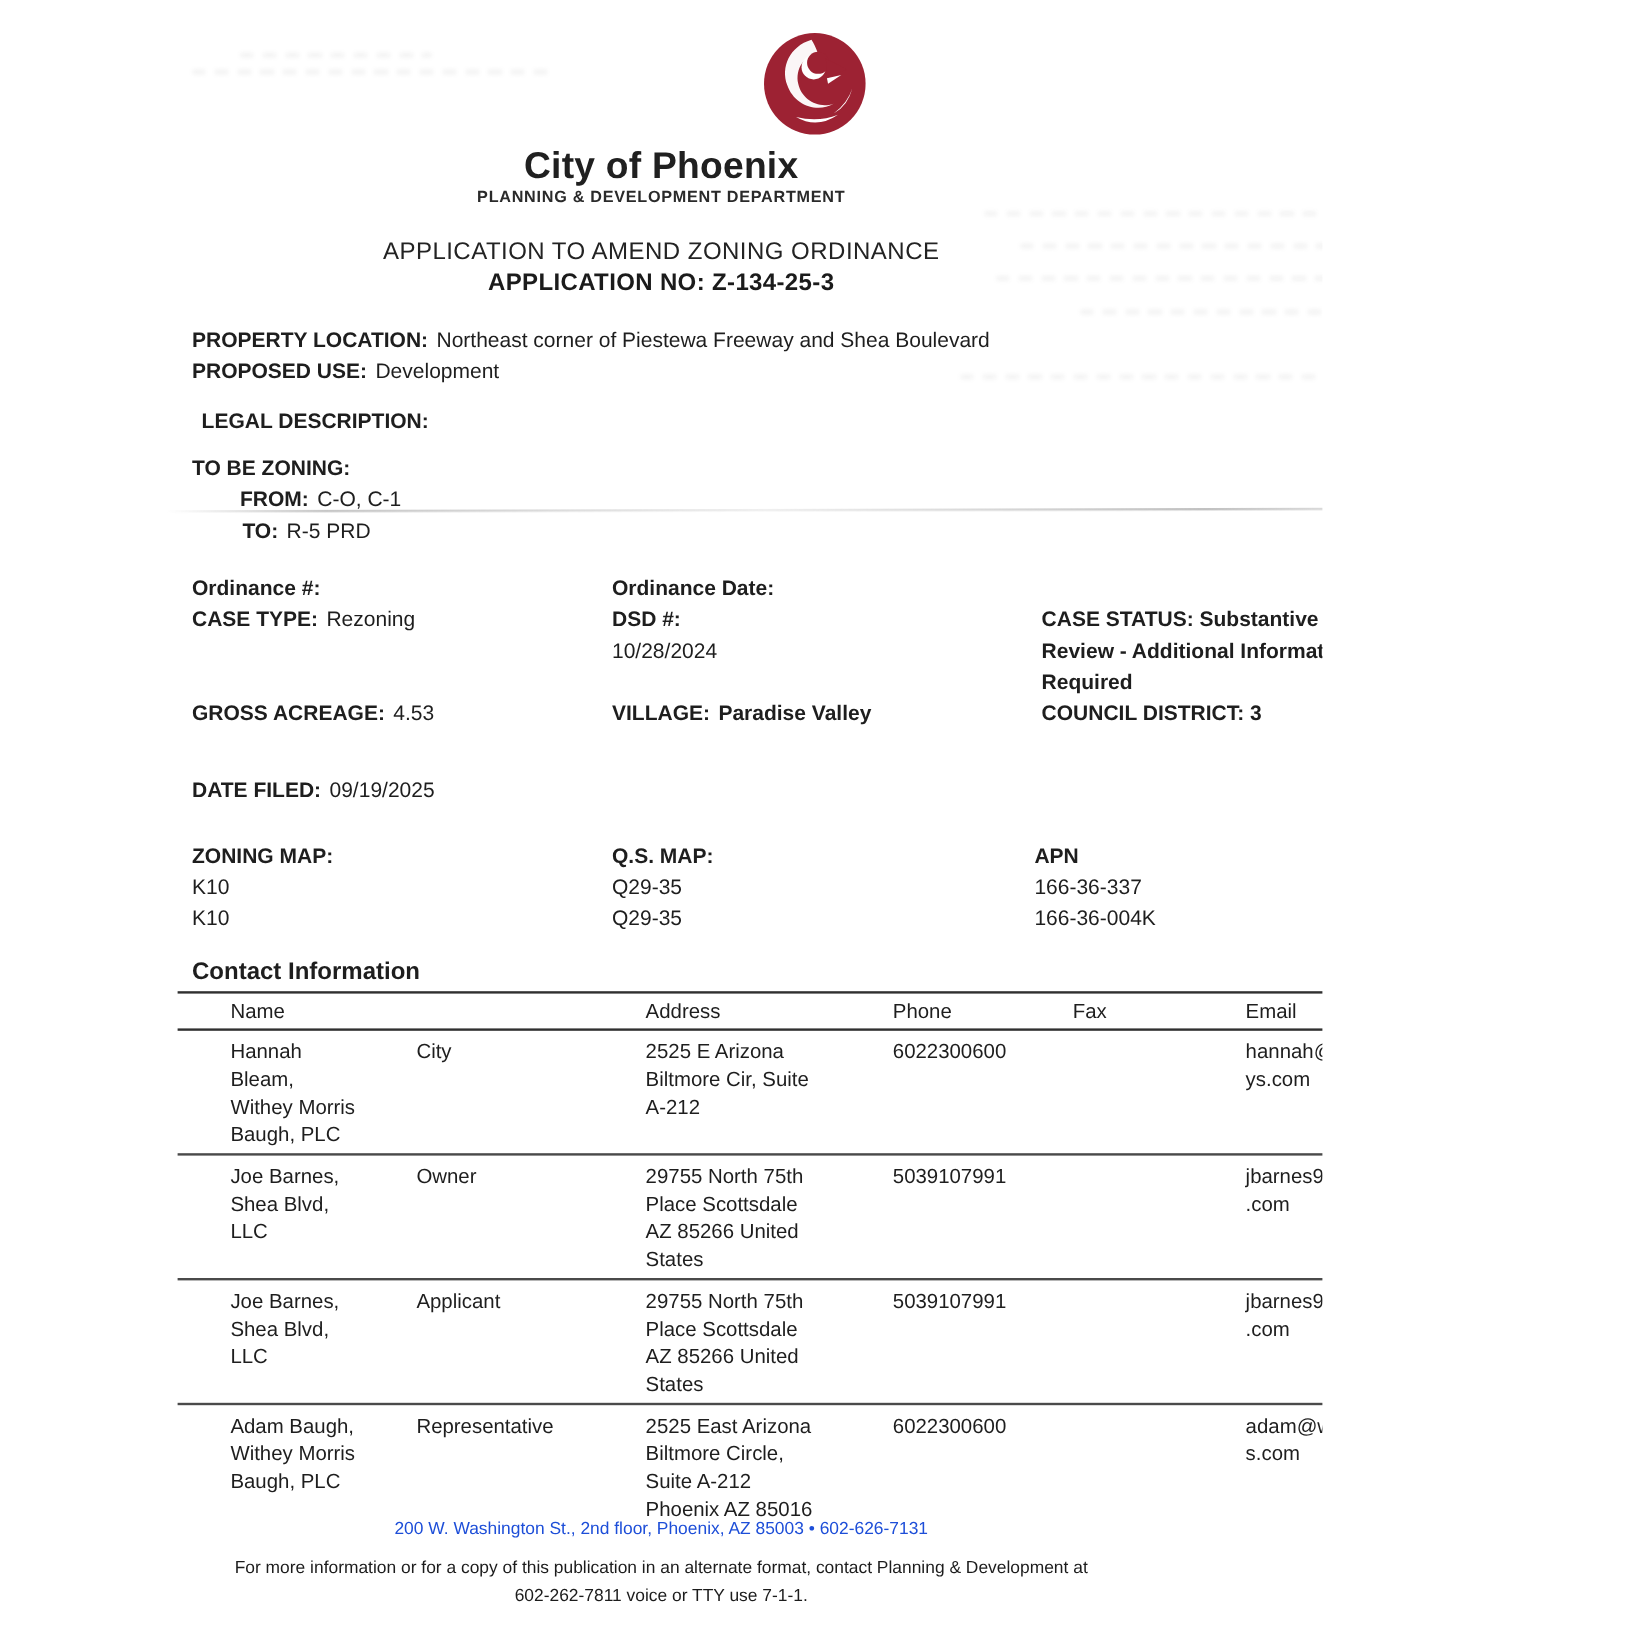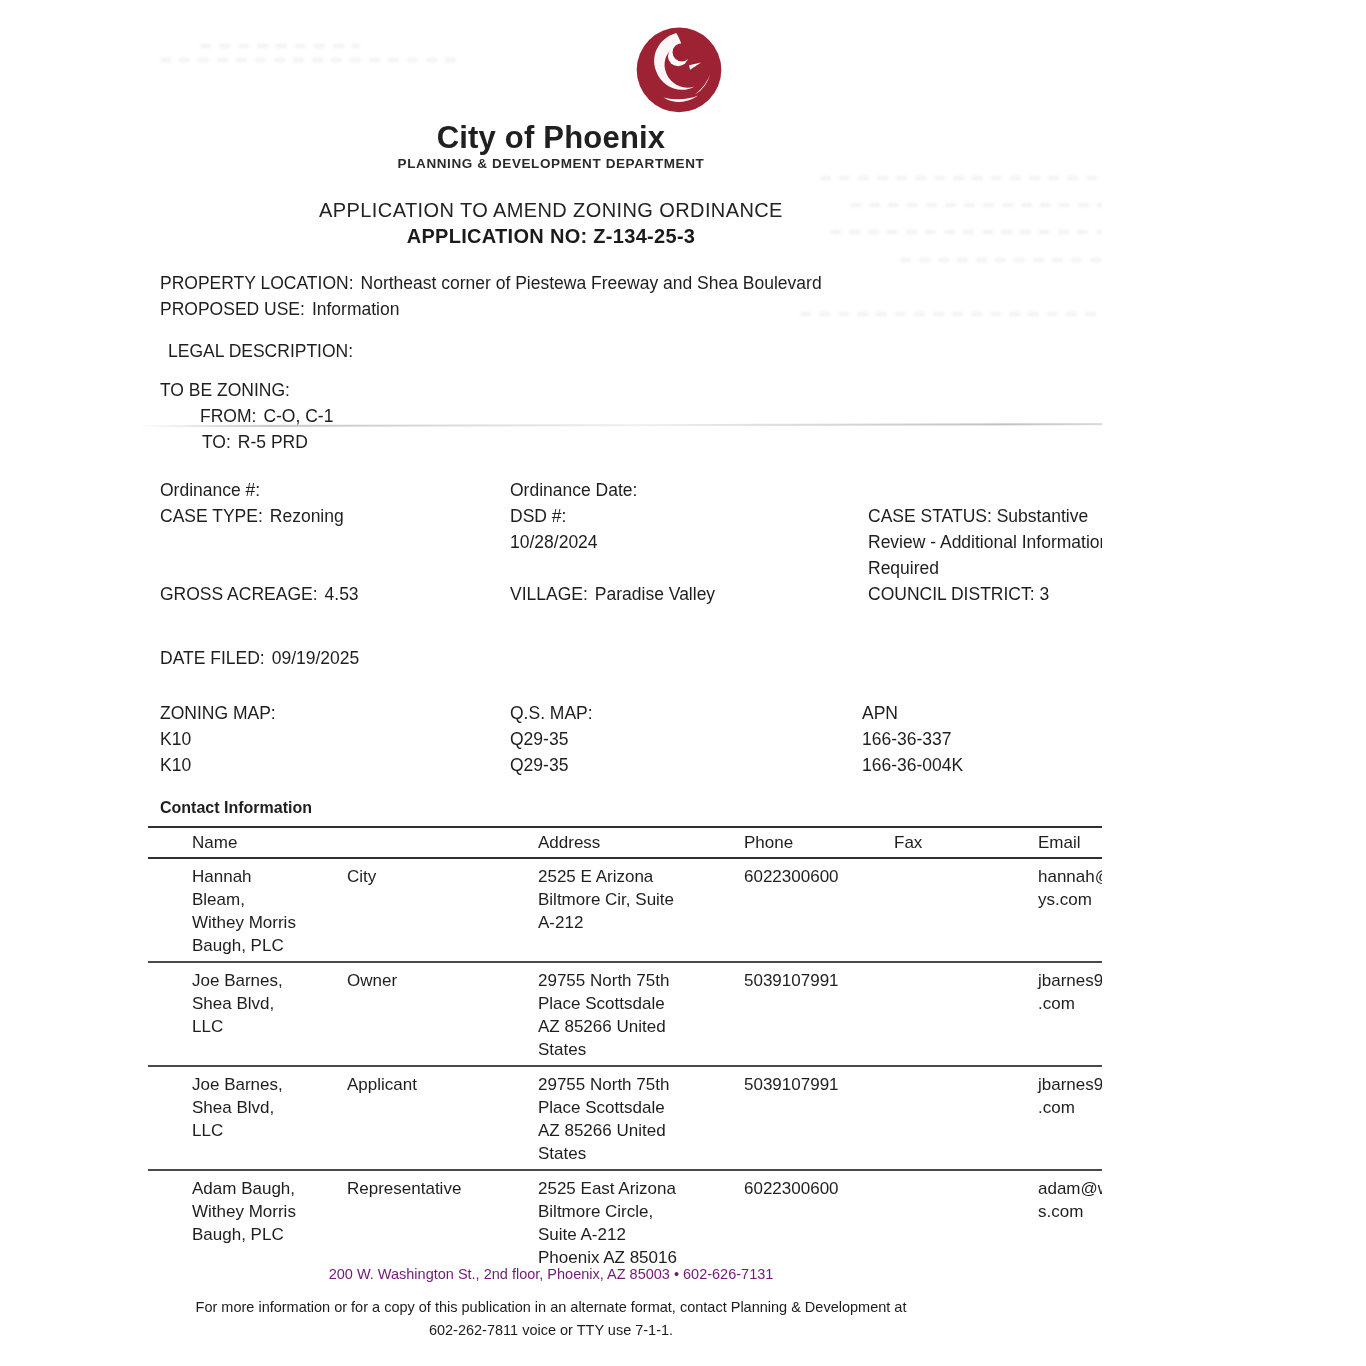--- a/index.html
+++ b/index.html
@@ -5,39 +5,39 @@
   html,body{margin:0;padding:0;background:#ffffff;}
   .page{
     position:relative;
     width:1102px;height:1366px;
     background:#ffffff;
     font-family:"Liberation Sans","DejaVu Sans",sans-serif;
     color:#1e1e1e;
     overflow:hidden;
   }
   .abs{position:absolute;}
-  .b{font-weight:400;}
+  .b{font-weight:700;}
   .line{font-size:17.5px;line-height:26px;white-space:nowrap;}
   .line .v{margin-left:7px;}
   .pre{white-space:pre-line;}
   
   .org-name{width:100%;text-align:center;font-size:31px;font-weight:700;color:#202020;letter-spacing:.2px;}
   .dept{width:100%;text-align:center;font-size:13.5px;font-weight:700;letter-spacing:.6px;color:#2a2a2a;}
   .doc-title{width:100%;text-align:center;font-size:20px;font-weight:400;letter-spacing:.4px;color:#232323;}
   .app-no{width:100%;text-align:center;font-size:20px;font-weight:700;letter-spacing:.3px;color:#1b1b1b;}
   
-  .contact-heading{font-size:16px;font-weight:700;}
+  .contact-heading{font-size:20px;font-weight:700;}
   .ctable{left:148px;top:826px;width:1094px;}
   .trow{display:grid;grid-template-columns:155px 191px 206px 150px 144px 1fr;padding-left:12px;box-sizing:border-box;}
   .trow.head{border-top:2px solid #303030;border-bottom:2px solid #303030;padding-top:3px;padding-bottom:3px;font-size:17.5px;line-height:24px;}
   .trow.bodyr{border-bottom:2px solid #4a4a4a;padding-top:6px;padding-bottom:4px;}
   .trow.bodyr:last-child{border-bottom:none;}
   .td{font-size:17px;line-height:23px;white-space:pre-line;padding-right:10px;margin-left:32px;}
   
-  .footer-address{width:100%;text-align:center;font-size:14.5px;color:#701a75;}
+  .footer-address{width:100%;text-align:center;font-size:14.5px;color:#1d4ed8;}
   .footer-info{width:100%;text-align:center;font-size:14.5px;line-height:23px;color:#1c1c1c;white-space:pre-line;}
   
   .ghost{position:absolute;height:4px;border-radius:2px;filter:blur(1.6px);opacity:.55;
     background:repeating-linear-gradient(90deg, rgba(110,110,110,.16) 0 11px, rgba(0,0,0,0) 11px 19px);}
   .crease{position:absolute;left:138px;top:424px;width:1110px;height:2px;transform:rotate(-0.12deg);filter:blur(.4px);
     background:linear-gradient(90deg, rgba(140,140,140,0), rgba(130,130,130,.45) 12%, rgba(130,130,130,.12) 45%, rgba(130,130,130,.5) 78%, rgba(140,140,140,0));}
 </style>
 </head>
 <body>
 
@@ -70,21 +70,21 @@
   <div class="abs org-name" style="top:120px;left:0;">City of Phoenix</div>
   <div class="abs dept" style="top:156px;left:0;">PLANNING &amp; DEVELOPMENT DEPARTMENT</div>
   <div class="abs doc-title" style="top:199px;left:0;">APPLICATION TO AMEND ZONING ORDINANCE</div>
   <div class="abs app-no" style="top:225px;left:0;">APPLICATION NO: Z-134-25-3</div>
 
   <div class="abs" style="left:160px;top:270px;">
     <div class="line">
       <span class="b">PROPERTY LOCATION:</span><span class="v">Northeast corner of Piestewa Freeway and Shea Boulevard</span>
     </div>
     <div class="line">
-      <span class="b">PROPOSED USE:</span><span class="v">Information</span>
+      <span class="b">PROPOSED USE:</span><span class="v">Development</span>
     </div>
   </div>
 
   <div class="abs" style="left:168px;top:338px;">
     <div class="line b">LEGAL DESCRIPTION:</div>
   </div>
 
   <div class="abs" style="left:160px;top:377px;">
     <div class="line b">TO BE ZONING:</div>
     <div class="line" style="margin-left:40px;">

